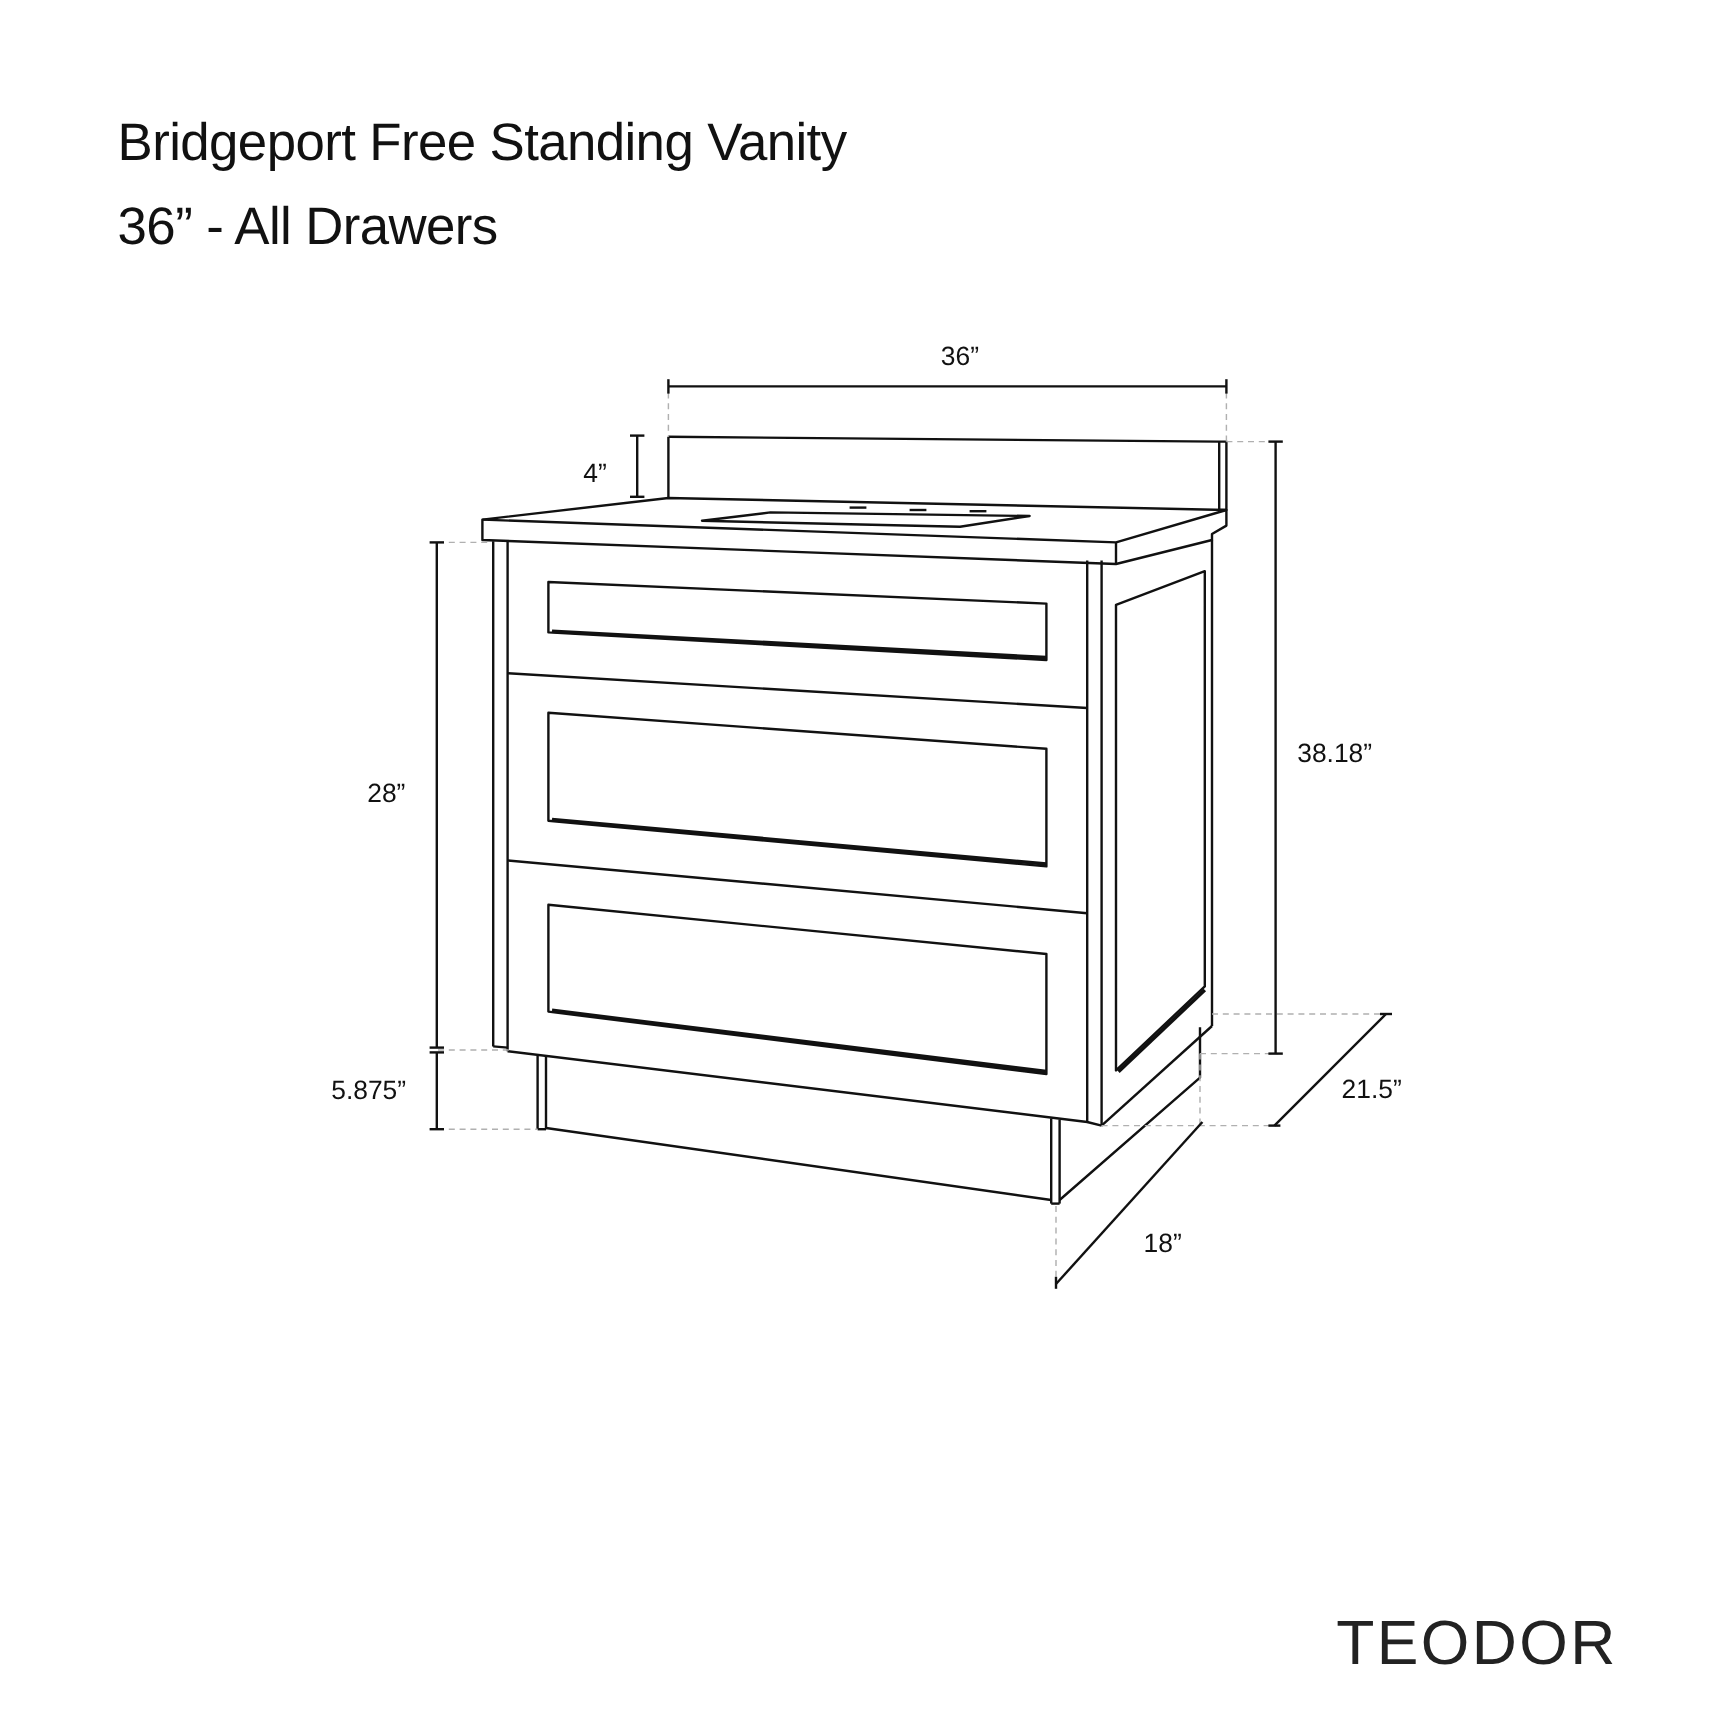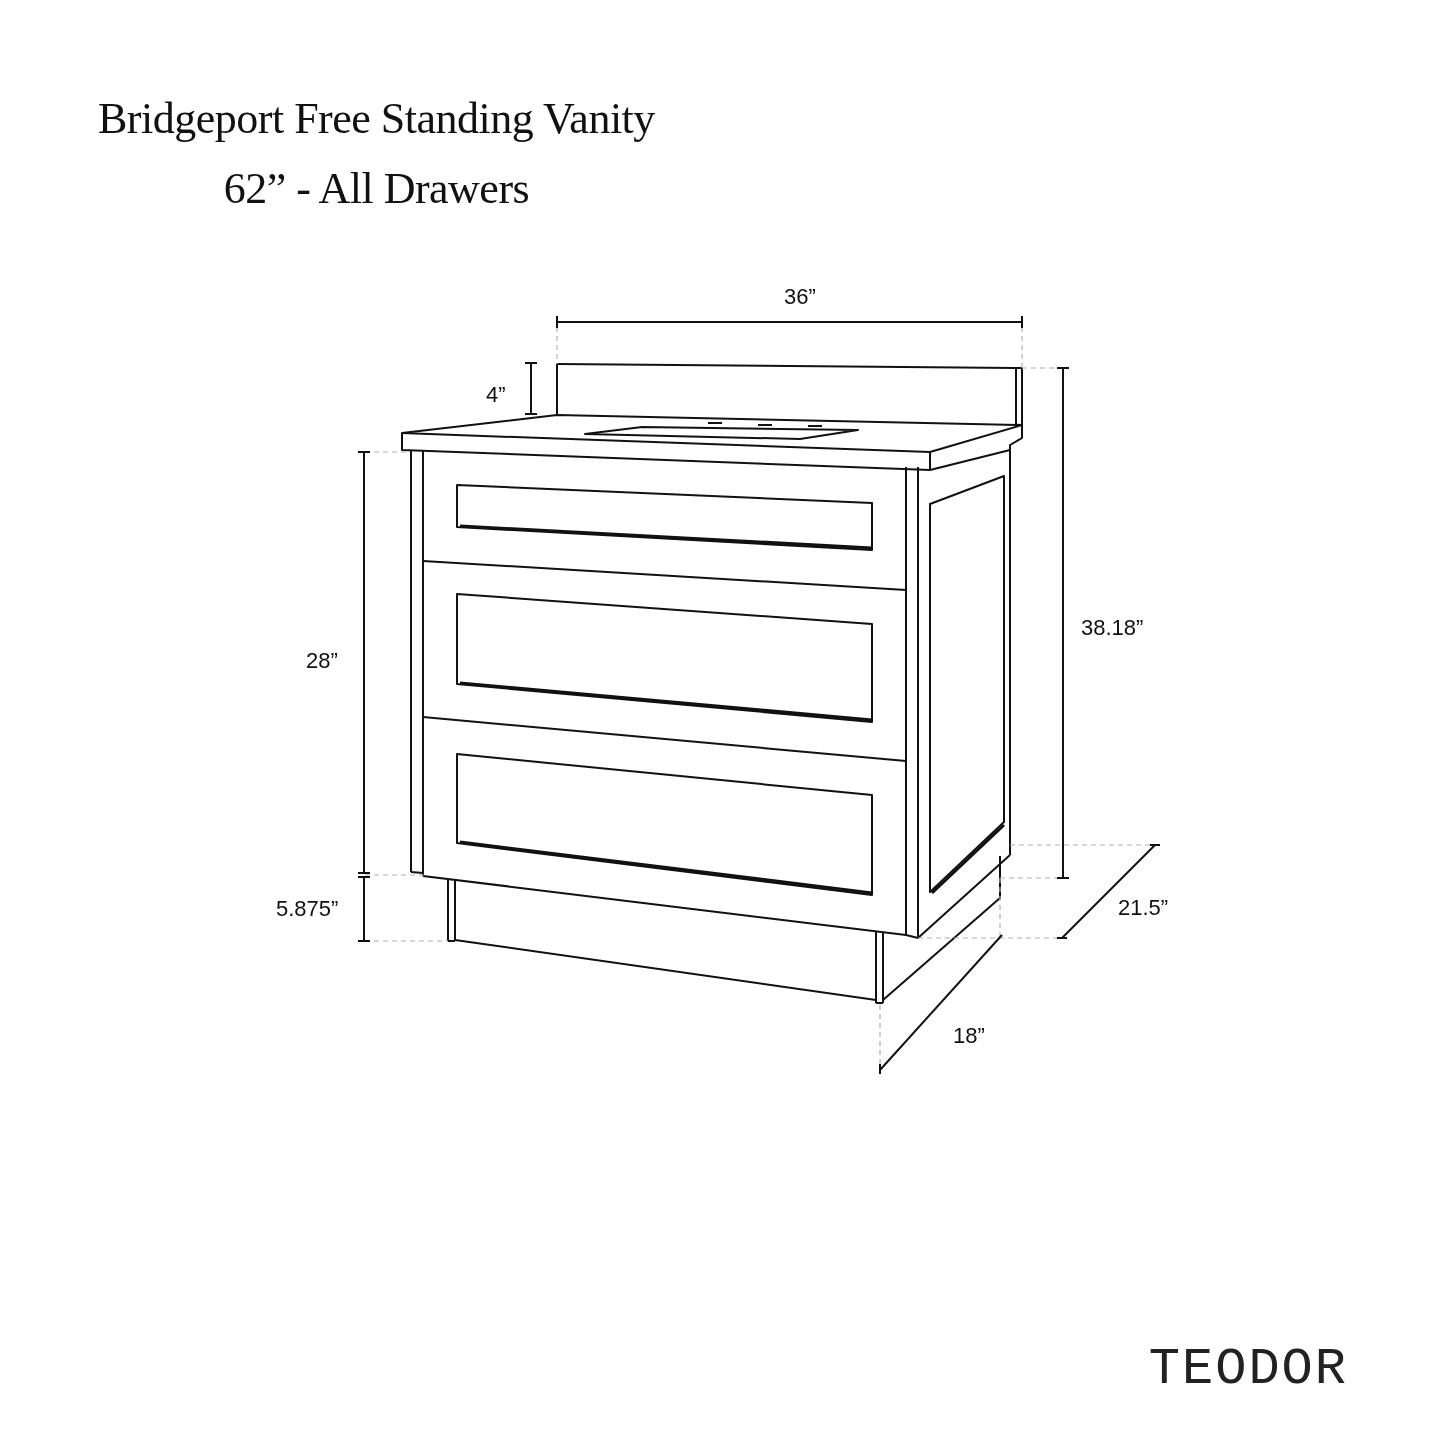--- a/index.html
+++ b/index.html
@@ -1,28 +1,28 @@
 <!DOCTYPE html>
 <html><head>
   <meta charset="utf-8">
   <style>
     html, body { margin: 0; padding: 0; background: #ffffff; }
     body { width: 1445px; height: 1445px; position: relative; overflow: hidden; }
-    .title-block { position: absolute; left: 98px; top: 84px; color: #111; font-family: Liberation Serif, serif; text-align: center; }
+    .title-block { position: absolute; left: 98px; top: 84px; color: #111; font-family: Liberation Sans, sans-serif; }
     .title-line { font-size: 44px; line-height: 70px; letter-spacing: -0.5px; white-space: nowrap; }
-    .brand { position: absolute; right: 97px; top: 1340px; font-family: Liberation Mono, monospace; font-weight: 300; font-size: 52px; letter-spacing: 2px; color: #222; text-align: right; -webkit-text-stroke: 0; }
+    .brand { position: absolute; right: 97px; top: 1340px; font-family: Liberation Sans, sans-serif; font-weight: 300; font-size: 52px; letter-spacing: 2px; color: #222; text-align: right; -webkit-text-stroke: 0; }
     svg.drawing { position: absolute; left: 0; top: 0; }
     .dim-label { font-family: "Liberation Sans", sans-serif; font-size: 22px; fill: #111; }
   </style>
 </head>
 <body>
 
 <div class="title-block">
   <div class="title-line">Bridgeport Free Standing Vanity</div>
-  <div class="title-line">62” - All Drawers</div>
+  <div class="title-line">36” - All Drawers</div>
 </div>
 
 <svg class="drawing" width="1445" height="1445" viewBox="0 0 1445 1445" xmlns="http://www.w3.org/2000/svg">
   <g fill="none" stroke="#111" stroke-width="2" stroke-linejoin="round">
 
     <g>
       <path d="M557 364 L1016 368 L1016 425 L1022 425 L1022 368 L1016 368"></path>
       <line x1="557" y1="364" x2="557" y2="415"></line>
     </g>
 

